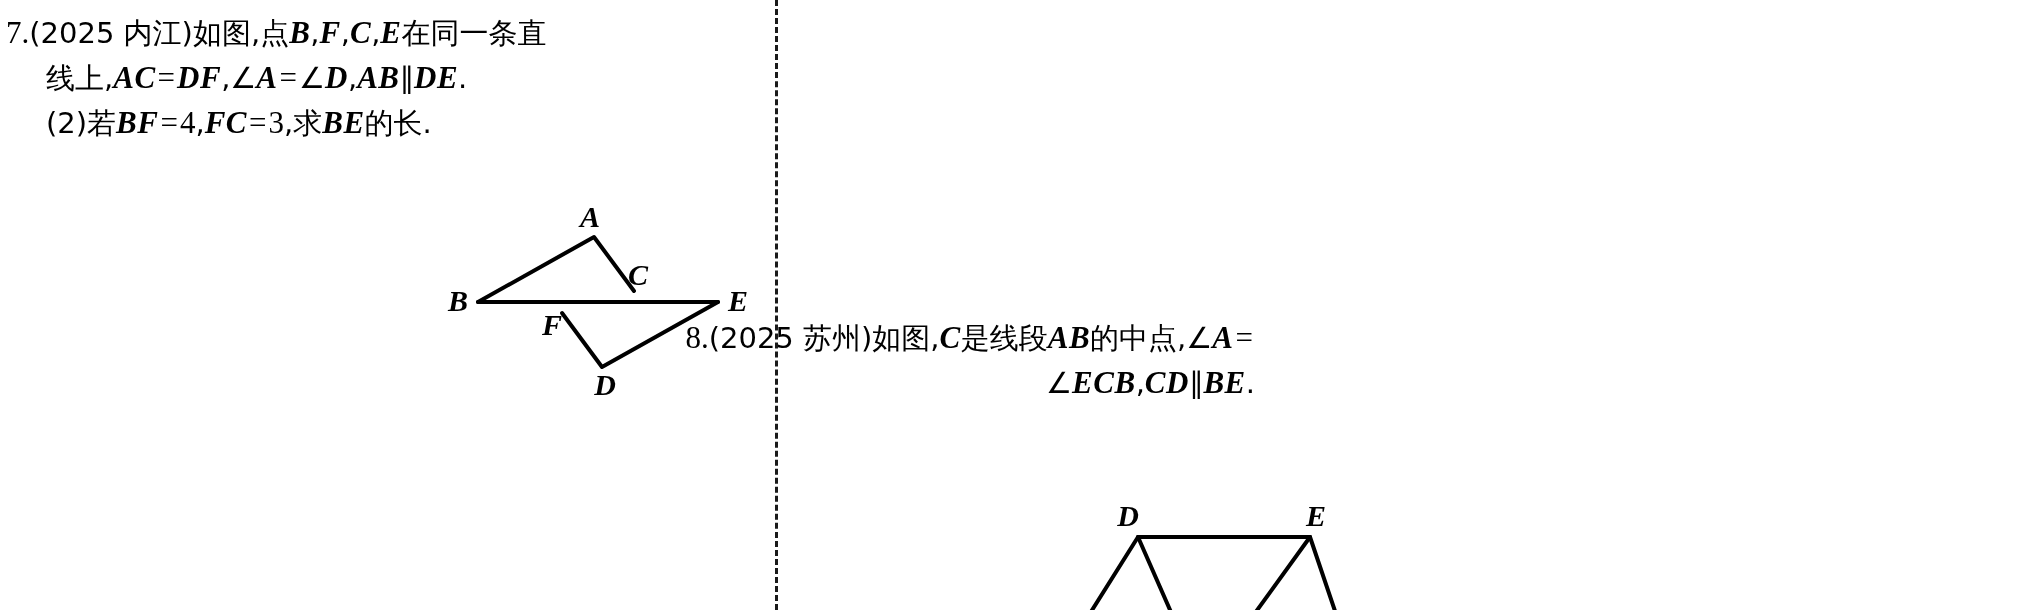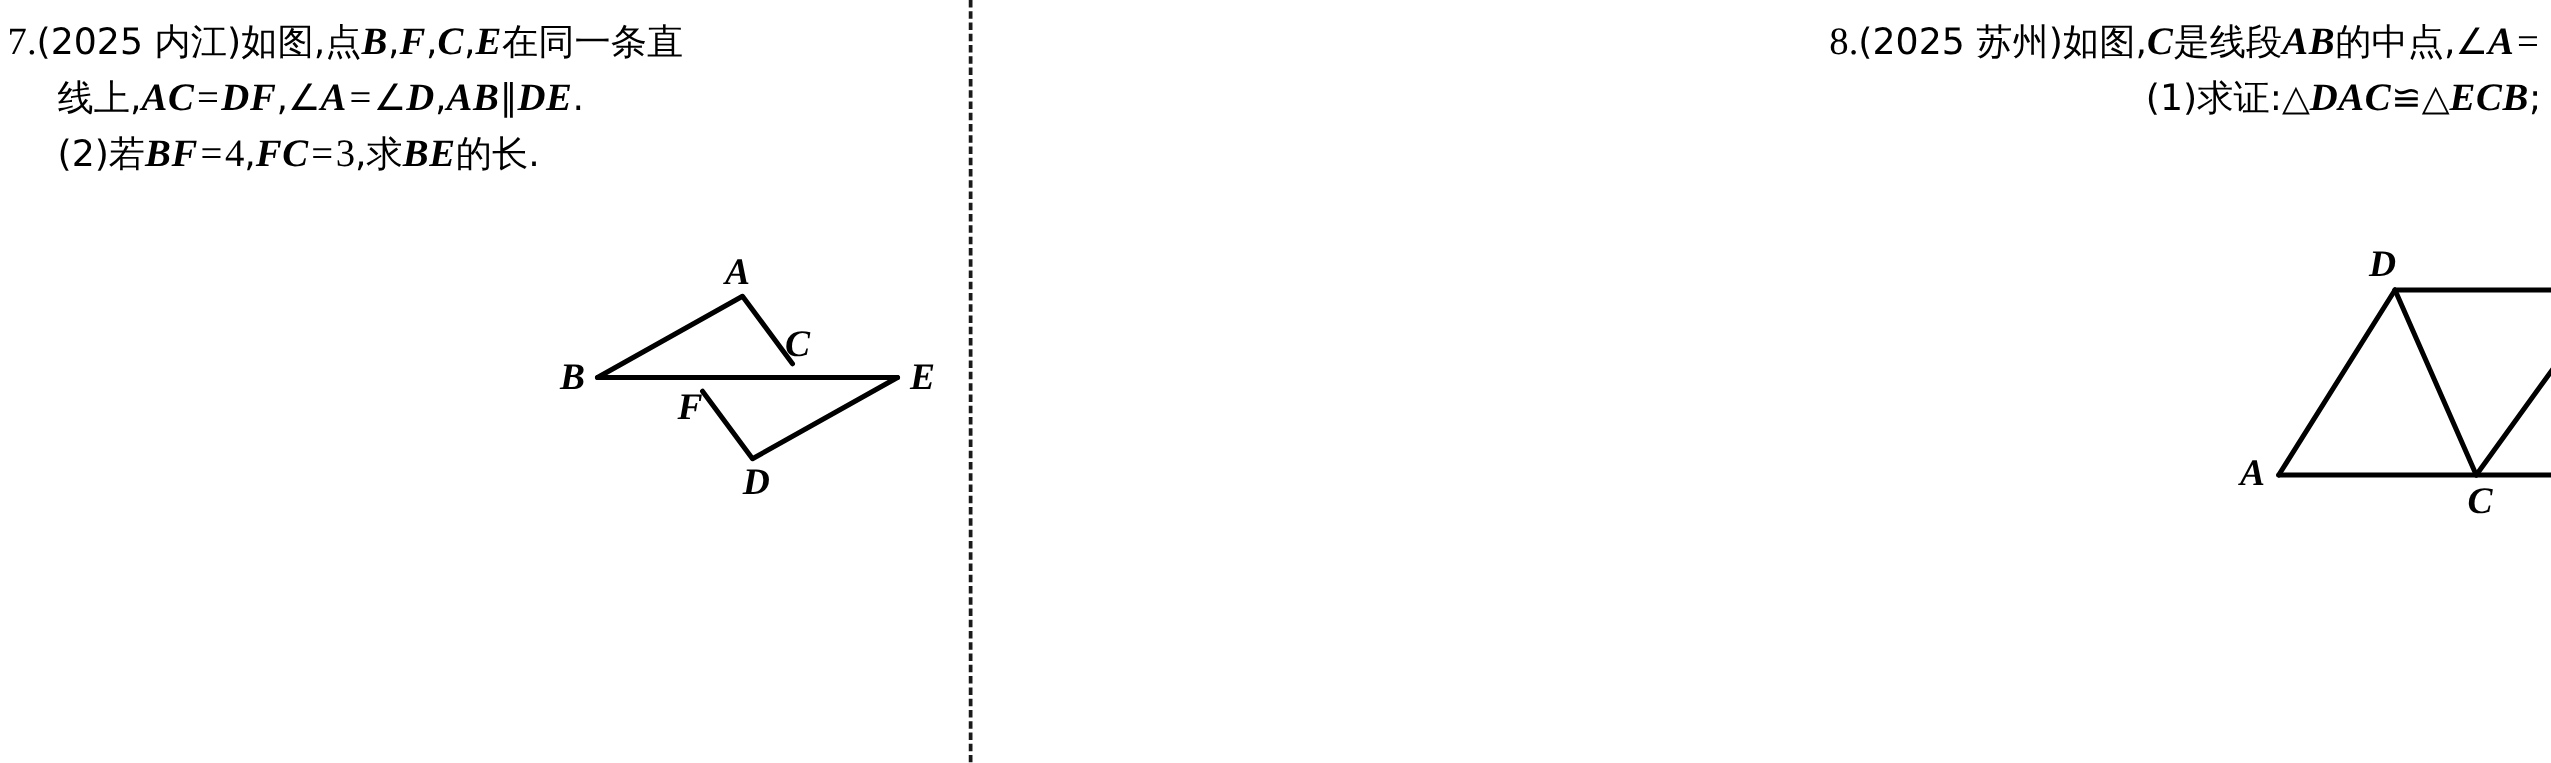--- a/index.html
+++ b/index.html
@@ -13,21 +13,21 @@
     position: relative;
     overflow: hidden;
     font-family: "Liberation Serif", "DejaVu Serif", serif;
     color: #000000;
   }
 
   .page {
     position: absolute;
     inset: 0;
     display: flex;
-    flex-direction: row;
+    flex-direction: column;
   }
 
   .column {
     position: relative;
     height: 100%;
     box-sizing: border-box;
   }
   .column.left  { width: 778px; padding: 10px 8px 0 6px; }
   .column.right { width: 1263px; padding: 10px 8px 0 26px; text-align: right; }
 
@@ -128,21 +128,21 @@
       <text class="lbl" x="208" y="80" text-anchor="middle">C</text>
       <text class="lbl" x="175" y="190" text-anchor="middle">D</text>
       <text class="lbl" x="308" y="106" text-anchor="middle">E</text>
       <text class="lbl" x="122" y="130" text-anchor="middle">F</text>
     </svg>
   </div>
 
   <div class="column right">
     <div class="prob-body">
       <span class="line"><span class="num">8.</span><span class="cjk">(2025 苏州)</span><span class="cjk">如图</span><span class="punct">,</span><span class="mi">C</span><span class="cjk">是线段</span><span class="mi">AB</span><span class="cjk">的中点</span><span class="punct">,</span><span class="sym">∠</span><span class="mi">A</span><span class="op">=</span></span>
-      <span class="line indent"><span class="cjk">(1)</span><span class="cjk">求证</span><span class="punct">:</span><span class="sym">△</span><span class="mi">DAC</span><span class="sym">≌</span><span class="sym">△</span><span class="mi">ECB</span><span class="punct">;</span></span>
+      <span class="line indent"><span class="sym">∠</span><span class="mi">ECB</span><span class="punct">,</span><span class="mi">CD</span><span class="sym">∥</span><span class="mi">BE</span><span class="punct">.</span></span>
     </div>
 
     <svg class="fig fig8" width="390" height="220" viewBox="0 0 390 220">
 
       <line x1="35" y1="185" x2="350" y2="185" stroke-width="4"></line>
 
       <line x1="128" y1="37" x2="300" y2="37" stroke-width="4"></line>
 
       <line x1="35" y1="185" x2="128" y2="37" stroke-width="4"></line>
 

